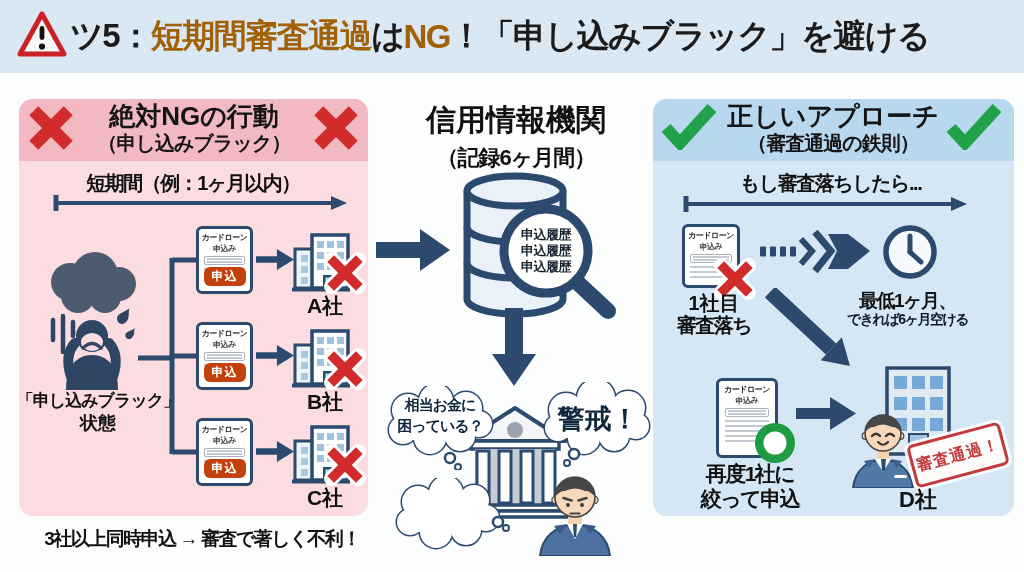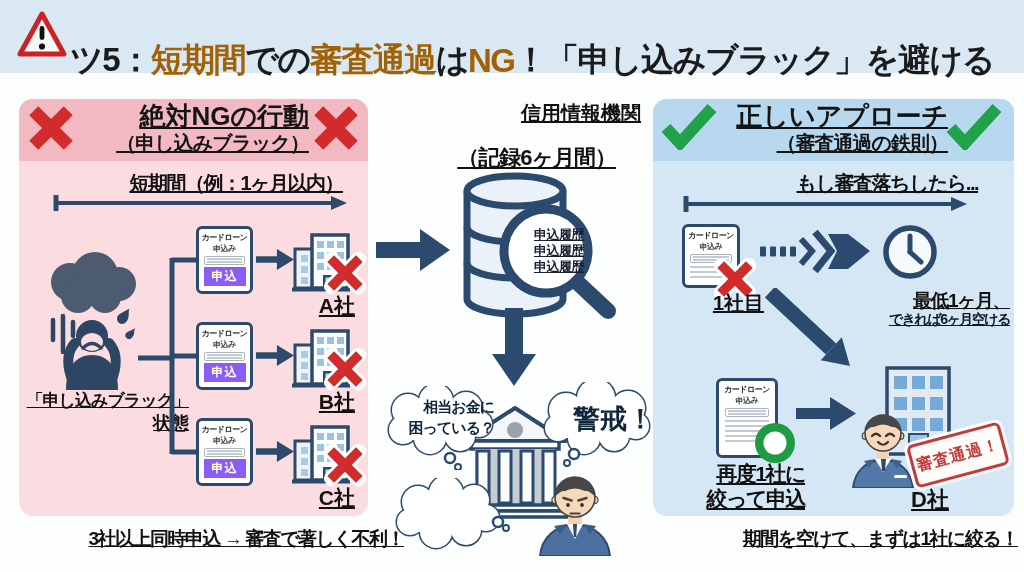--- a/index.html
+++ b/index.html
@@ -1,52 +1,52 @@
 <!DOCTYPE html>
 <html><head>
 <meta charset="utf-8">
 <style>
   html,body{margin:0;padding:0;}
   #canvas{position:relative;width:1024px;height:572px;background:#fcfdfd;overflow:hidden;
     font-family:"Liberation Sans",sans-serif;-webkit-font-smoothing:antialiased;}
   .abs{position:absolute;}
-  .ctr{text-align:right;text-decoration:underline;}
+  .ctr{text-align:center;}
   .b{font-weight:700;}
   .xb{font-weight:800;}
   .cond{letter-spacing:-1.5px;}
   .cond2{letter-spacing:-1px;}
 
   
   #band{left:0;top:0;width:1024px;height:73px;background:#dae8f3;}
-  #title{left:70px;top:0;height:73px;display:flex;align-items:center;font-size:33px;font-weight:800;color:#1b1b1b;letter-spacing:-1.5px;white-space:nowrap;margin-top:24px;}
+  #title{left:70px;top:0;height:73px;display:flex;align-items:center;font-size:33px;font-weight:800;color:#1b1b1b;letter-spacing:-1.5px;white-space:nowrap;}
   #title .red{color:#a16207;}
 
   
   #panelL{left:19px;top:99px;width:349px;height:417px;background:#fadce1;border-radius:14px;}
   #panelL-head{left:19px;top:99px;width:349px;height:62px;background:#f2b9c2;border-radius:14px 14px 0 0;}
   #panelR{left:653px;top:99px;width:361px;height:417px;background:#d5e7f5;border-radius:14px;}
   #panelR-head{left:653px;top:99px;width:361px;height:62px;background:#b7d8ee;border-radius:14px 14px 0 0;}
 
   .ph-title{font-size:26px;color:#141414;line-height:28px;}
   .ph-sub{font-size:20px;color:#141414;line-height:23px;}
 
   
   .doc{position:absolute;background:#fff;border:3px solid #2b4a6e;border-radius:6px;box-sizing:border-box;}
   .doc .dh1{font-size:8px;font-weight:700;text-align:center;margin-top:3px;letter-spacing:-0.5px;color:#222;}
   .doc .dh2{font-size:8px;font-weight:700;text-align:center;letter-spacing:-0.5px;color:#444;transform:rotate(-4deg);}
   .doc .dbox{margin:2px auto 0;width:80%;border:1px solid #aab3bd;border-radius:2px;height:9px;display:flex;flex-direction:column;justify-content:space-evenly;padding:0 2px;box-sizing:border-box;}
   .doc .dbox i{display:block;height:1.5px;background:#c3cad2;}
   .doc .dline{margin:3px auto 0;width:80%;height:2px;background:#c3cad2;}
-  .stamp{position:absolute;left:50%;transform:translateX(-50%);bottom:5px;background:#8b5cf6;color:#fff;font-weight:800;border-radius:0;padding:1px 8px;font-size:12px;letter-spacing:1px;white-space:nowrap;}
+  .stamp{position:absolute;left:50%;transform:translateX(-50%);bottom:5px;background:#c2410c;color:#fff;font-weight:800;border-radius:6px;padding:1px 8px;font-size:12px;letter-spacing:1px;white-space:nowrap;}
 
   .co-label{font-size:21px;color:#111;}
   .cap{font-size:19px;color:#111;letter-spacing:-1.5px;white-space:nowrap;}
 
   
-  .bubble-txt{position:absolute;width:100%;text-align:right;font-weight:700;color:#10263c;}
+  .bubble-txt{position:absolute;width:100%;text-align:center;font-weight:700;color:#10263c;font-family:Liberation Mono, monospace;}
 
   
   #badge{left:910px;top:433px;width:90px;height:38px;transform:rotate(-15deg);background:#fdfcfa;border:3px solid #c23b3b;border-radius:6px;box-shadow:0 0 0 3px rgba(255,255,255,0.9);display:flex;align-items:center;justify-content:center;font-size:16px;font-weight:800;color:#c23b3b;letter-spacing:1px;white-space:nowrap;}
 </style>
 </head>
 <body>
 
 <div id="canvas">
 
   <svg width="0" height="0" style="position:absolute">
@@ -100,21 +100,20 @@
 
   <div id="band" class="abs"></div>
   <svg class="abs" style="left:17px;top:11px" width="50" height="48" viewBox="0 0 50 48">
     <path d="M25 3 L47 43 L3 43 Z" fill="#f8f8f8" stroke="#cb2127" stroke-width="5" stroke-linejoin="round"></path>
     <rect x="22.6" y="15" width="4.8" height="14" rx="2.4" fill="#111"></rect>
     <circle cx="25" cy="35.5" r="3.1" fill="#111"></circle>
   </svg>
   <div id="title" class="abs">
     <span>ツ5：</span>
       <span class="red">短期間</span>
-      <span>での</span>
       <span class="red">審査通過</span>
       <span>は</span>
       <span class="red">NG</span>
       <span>！「申し込みブラック」を避ける</span>
   </div>
 
   <div id="panelL" class="abs"></div>
   <div id="panelL-head" class="abs"></div>
   <svg class="abs" style="left:28px;top:105px" width="46" height="46" viewBox="0 0 40 40">
       <use href="#sym-x"></use>
@@ -230,21 +229,21 @@
     </svg>
   <svg class="abs" style="left:324px;top:444px" width="42" height="42" viewBox="0 0 44 44">
       <use href="#sym-x-halo"></use>
     </svg>
   <div class="abs ctr b co-label" style="left:295px;top:292px;width:60px">A社</div>
   <div class="abs ctr b co-label" style="left:295px;top:388px;width:60px">B社</div>
   <div class="abs ctr b co-label" style="left:295px;top:484px;width:60px">C社</div>
 
   <div class="abs ctr b cap" style="left:0px;top:526px;width:404px">3社以上同時申込 → 審査で著しく不利！</div>
 
-  <div class="abs ctr xb" style="left:441px;top:100px;width:200px;font-size:20px;color:#111">信用情報機関</div>
+  <div class="abs ctr xb" style="left:416px;top:100px;width:200px;font-size:30px;color:#111">信用情報機関</div>
   <div class="abs ctr xb cond2" style="left:416px;top:143px;width:200px;font-size:22px;color:#111">（記録6ヶ月間）</div>
 
   <svg class="abs" style="left:376px;top:227px" width="76" height="46" viewBox="0 0 76 46">
     <polygon points="0,15 44,15 44,2 74,23 44,44 44,31 0,31" fill="#2b4a6e"></polygon>
   </svg>
 
   <svg class="abs" style="left:462px;top:170px" width="106" height="150" viewBox="0 0 106 150">
     <path d="M5 21 L5 129 A48 15 0 0 0 101 129 L101 21" fill="#eaf1f9" stroke="#2b4a6e" stroke-width="7"></path>
     <ellipse cx="53" cy="21" rx="48" ry="15" fill="#eaf1f9" stroke="#2b4a6e" stroke-width="7"></ellipse>
     <path d="M5 57 A48 15 0 0 0 101 57" fill="none" stroke="#2b4a6e" stroke-width="7"></path>
@@ -408,20 +407,21 @@
         <i></i>
       </div>
     <div class="dline"></div>
       <div class="dline"></div>
       <div class="dline"></div>
   </div>
   <svg class="abs" style="left:714px;top:258px" width="42" height="42" viewBox="0 0 44 44">
       <use href="#sym-x-halo"></use>
     </svg>
   <div class="abs ctr b" style="left:664px;top:290px;width:100px;font-size:20px;color:#111">1社目</div>
+  <div class="abs ctr b cond" style="left:664px;top:312px;width:100px;font-size:20px;color:#111">審査落ち</div>
 
   <svg class="abs" style="left:758px;top:228px" width="116" height="46" viewBox="0 0 116 46">
     <g fill="#2b4a6e">
       <rect x="2" y="18.5" width="6" height="10" rx="1"></rect>
       <rect x="12" y="18.5" width="6" height="10" rx="1"></rect>
       <rect x="22" y="18.5" width="6" height="10" rx="1"></rect>
       <rect x="32" y="18.5" width="6" height="10" rx="1"></rect>
     </g>
     <polyline points="43,11 54,23 43,36" fill="none" stroke="#2b4a6e" stroke-width="6"></polyline>
     <polyline points="57,4 73,23 57,43" fill="none" stroke="#2b4a6e" stroke-width="7"></polyline>
@@ -501,15 +501,14 @@
     <polygon points="27,55 35,68 43,55" fill="#ffffff"></polygon>
     <polygon points="33,55 38,55 37,67 34,67" fill="#2e4a6e"></polygon>
     <path d="M27,55 L21,64 L16,57 Z" fill="#3f608c"></path>
     <path d="M43,55 L49,64 L54,57 Z" fill="#3f608c"></path>
     <rect x="46" y="71" width="13" height="3" rx="1.5" fill="#ffffff"></rect>
   </svg>
 
   <div id="badge" class="abs">審査通過！</div>
   <div class="abs ctr b" style="left:887px;top:485px;width:62px;font-size:22px;color:#111">D社</div>
 
-  <div class="abs ctr b cap" style="left:648px;top:526px;width:370px">期間を空けて、まずは1社に絞る！</div>
 
 </div>
 
 </body></html>

